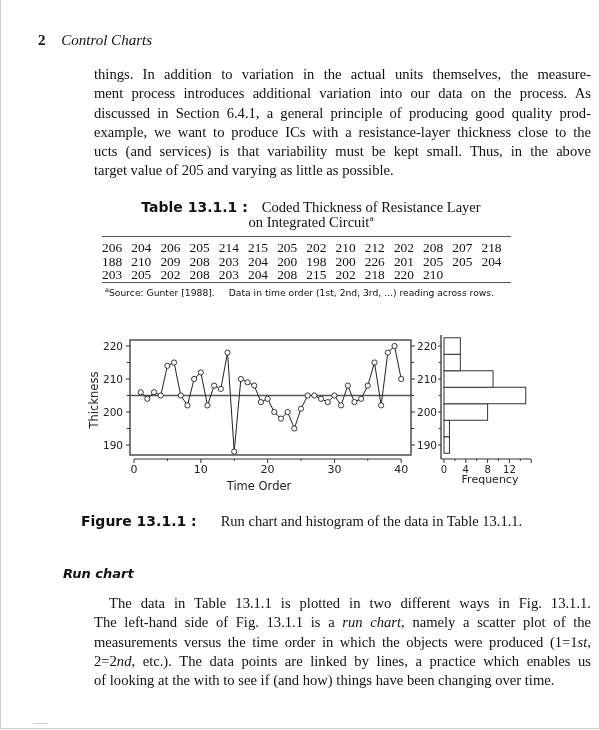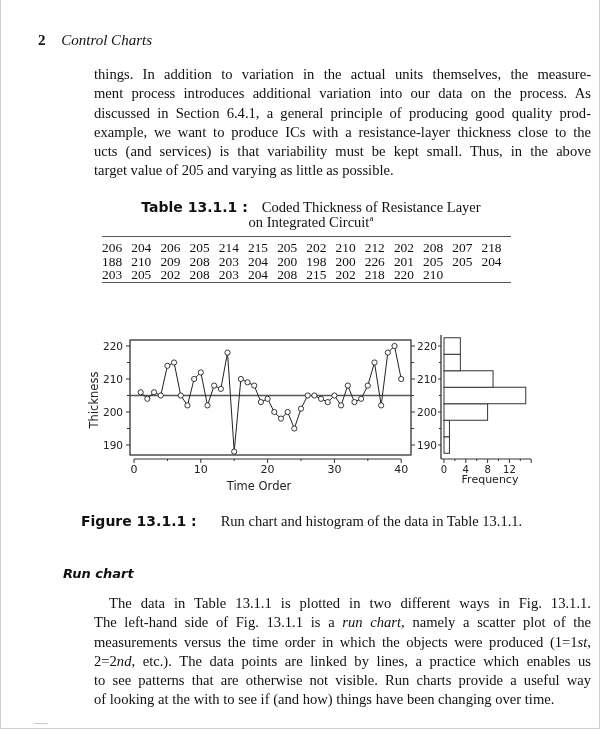--- a/index.html
+++ b/index.html
@@ -98,20 +98,23 @@
         <span>208</span>
         <span>215</span>
         <span>202</span>
         <span>218</span>
         <span>220</span>
         <span>210</span>
       </div>
     </div>
   <div class="rule" style="top:282px;"></div>
 
+  <div class="tnote">
+    <sup>a</sup><span>Source: Gunter [1988].</span><span class="gap"></span><span>Data in time order (1st, 2nd, 3rd, ...) reading across rows.</span>
+  </div>
 
   <svg id="fig" width="600" height="500" style="position:absolute;left:0;top:0;">
       <rect x="129" y="340" width="281" height="115" fill="none" stroke="#333" stroke-width="1.3"></rect>
       <line x1="133" y1="459" x2="400.2" y2="459" stroke="#333" stroke-width="1"></line>
       <line x1="133" y1="459" x2="133" y2="463" stroke="#333"></line>
       <text x="133" y="473" font-size="11" text-anchor="middle" fill="#222">0</text>
       <line x1="199.8" y1="459" x2="199.8" y2="463" stroke="#333"></line>
       <text x="199.8" y="473" font-size="11" text-anchor="middle" fill="#222">10</text>
       <line x1="266.6" y1="459" x2="266.6" y2="463" stroke="#333"></line>
       <text x="266.6" y="473" font-size="11" text-anchor="middle" fill="#222">20</text>
@@ -226,18 +229,17 @@
     <span class="txt">Run chart and histogram of the data in Table 13.1.1.</span>
   </div>
 
   <div class="sechead">Run chart</div>
 
   <div class="para" id="body" style="top:594px;">
       <span class="line" style="padding-left: 15px;">The data in Table 13.1.1 is plotted in two different ways in Fig. 13.1.1.</span>
       <span class="line">The left-hand side of Fig. 13.1.1 is a <i>run chart</i>, namely a scatter plot of the</span>
       <span class="line">measurements versus the time order in which the objects were produced (1=1<i>st</i>,</span>
       <span class="line">2=2<i>nd</i>, etc.). The data points are linked by lines, a practice which enables us</span>
-      <span class="line">to see patterns that are otherwise not visible. Run charts provide a useful way</span>
       <span class="line last">of looking at the with to see if (and how) things have been changing over time.</span>
     </div>
 
   <div class="foot"></div>
 </div>
 
 </body></html>

